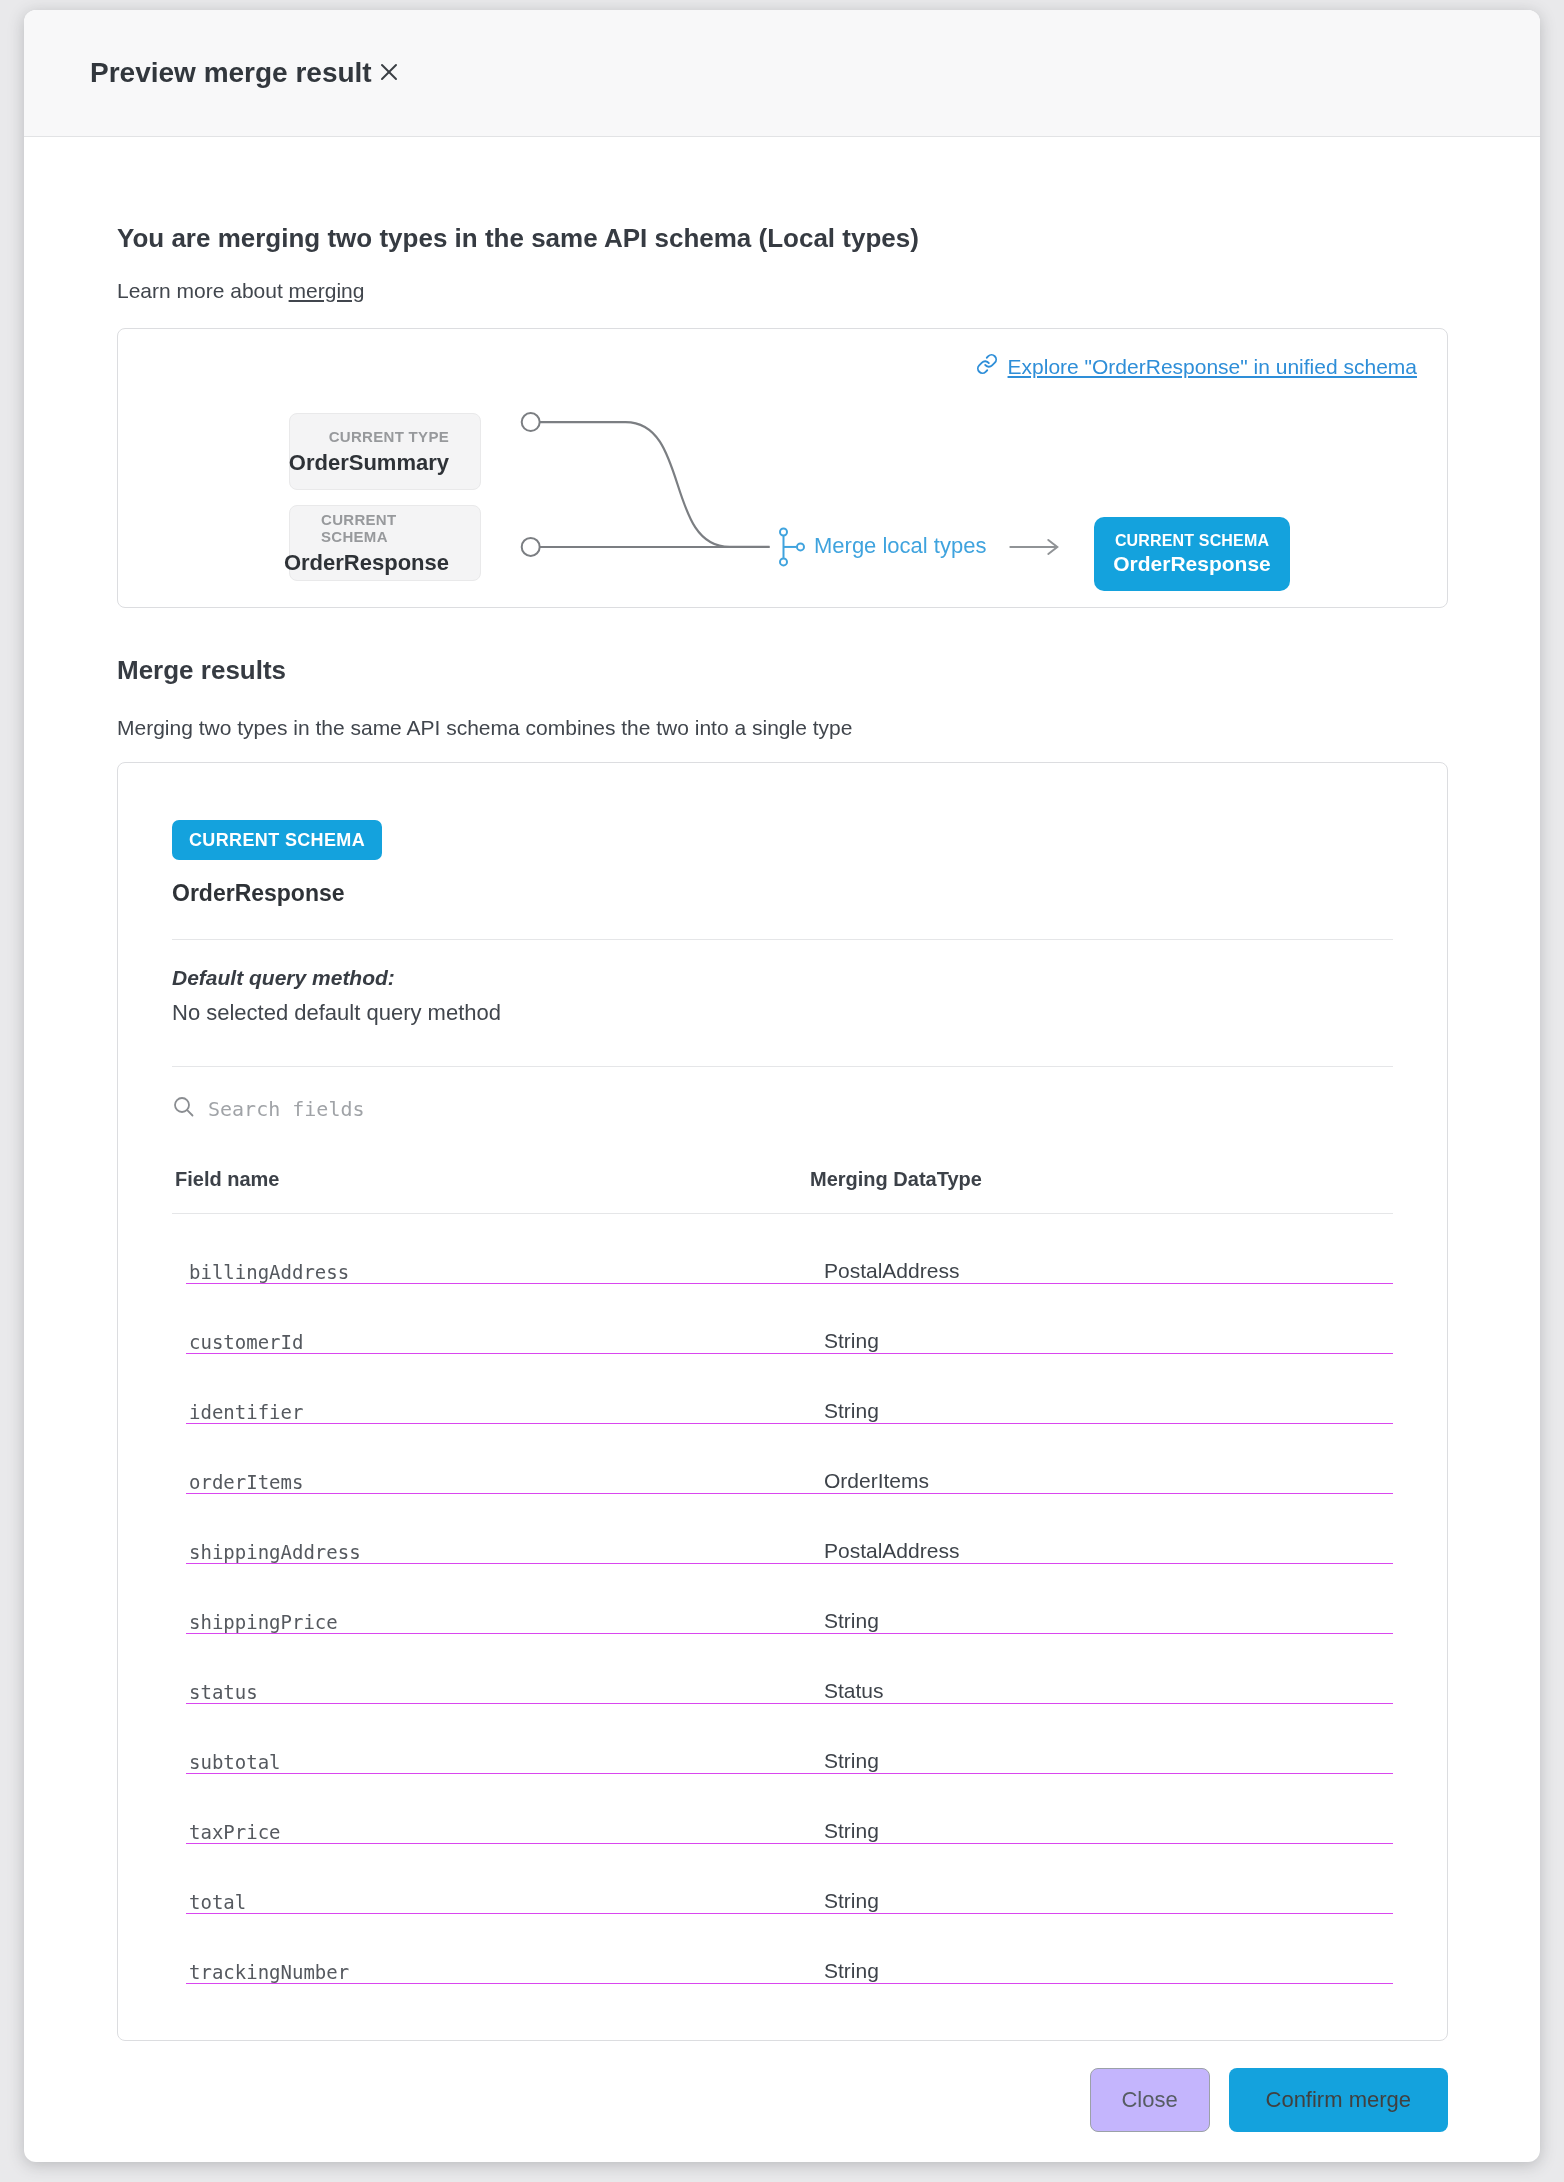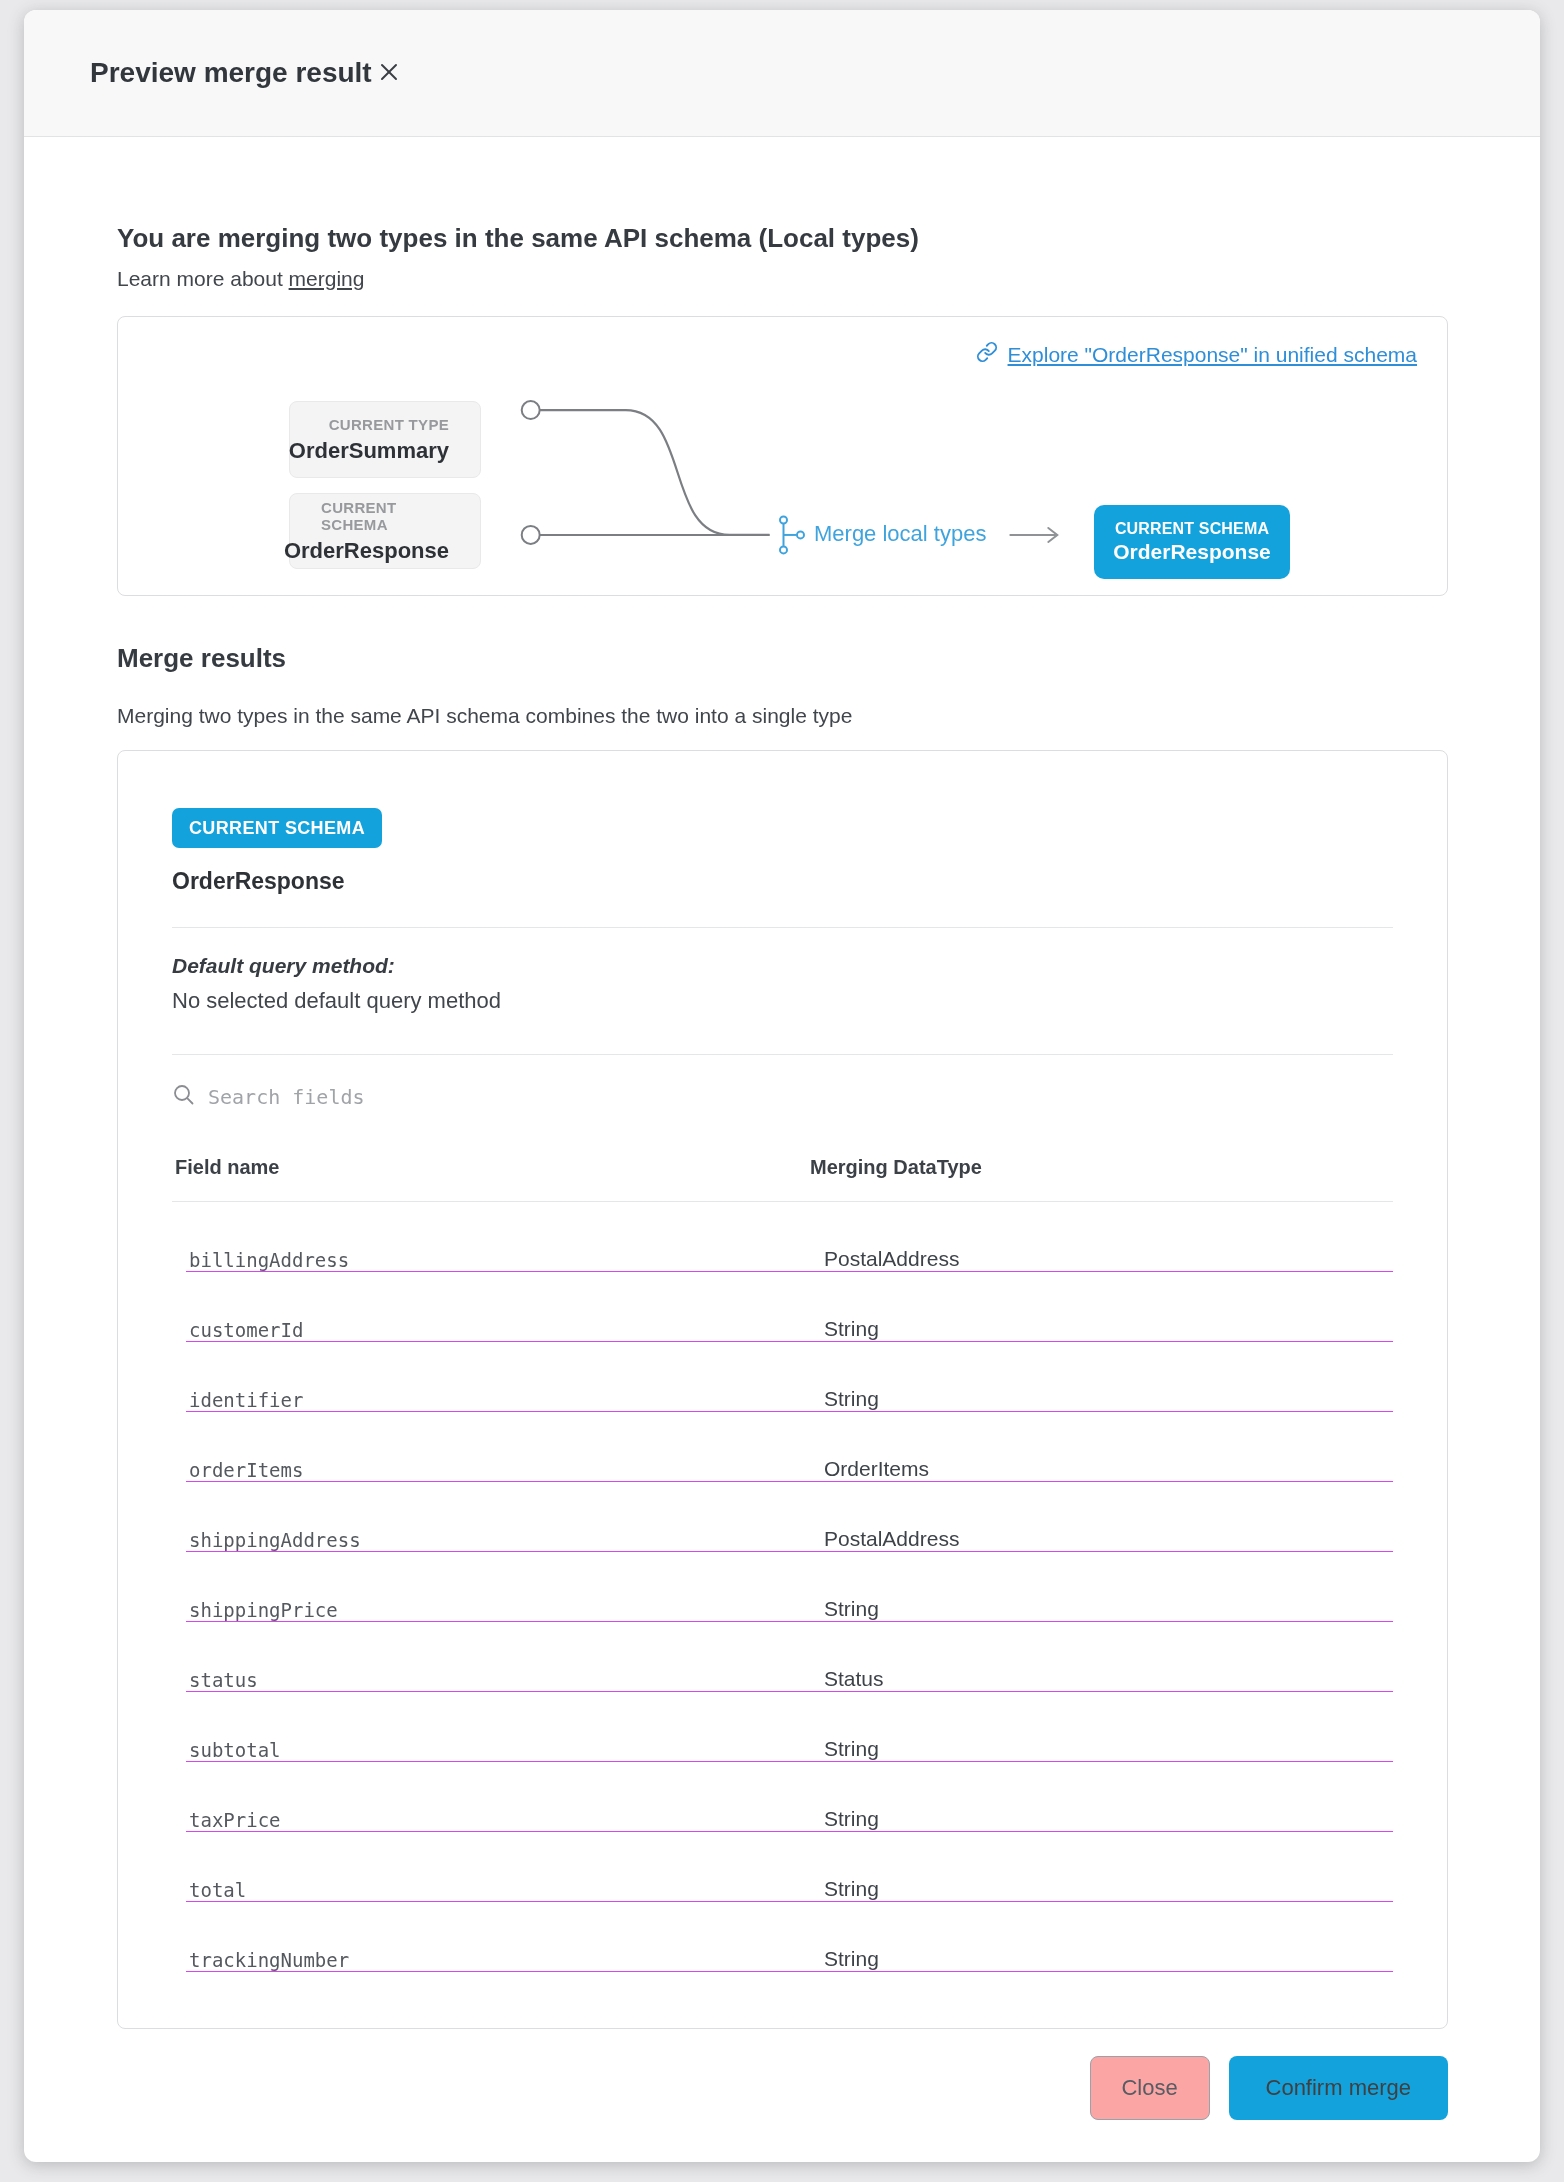--- a/index.html
+++ b/index.html
@@ -14,21 +14,21 @@
   .modal{position:absolute;left:24px;top:10px;width:1516px;height:2152px;background:#ffffff;
          border-radius:12px;box-shadow:0 3px 16px rgba(60,64,67,.28);overflow:hidden;}
   
   .modal-header{height:127px;background:#f8f8f9;border-bottom:1px solid #e2e3e5;
                 display:flex;align-items:center;justify-content:flex-start;padding:0 62px 0 66px;}
   .modal-title{font-size:28px;font-weight:700;color:#32373d;}
   .close-btn{width:34px;height:34px;display:flex;align-items:center;justify-content:center;cursor:pointer;background:none;border:none;}
   
   .content{padding:0 92px 0 93px;}
   .intro-heading{margin-top:85px;font-size:26px;line-height:32px;font-weight:700;color:#363b42;}
-  .learn-line{margin-top:12px;font-size:21px;line-height:26px;color:#41464d;}
+  .learn-line{margin-top:24px;font-size:21px;line-height:26px;color:#41464d;}
   .learn-line a{color:#41464d;text-decoration:underline;cursor:pointer;}
   
   .diagram-card{margin-top:24px;height:280px;border:1px solid #dcdde0;border-radius:8px;position:relative;background:#fff;}
   .explore-link{position:absolute;top:24px;right:30px;display:flex;align-items:center;gap:10px;
                 font-size:21px;color:var(--link);cursor:pointer;text-decoration:none;}
   .explore-link .txt{text-decoration:underline;}
   .type-box{position:absolute;left:171px;width:192px;background:#f4f4f5;border:1px solid #e9e9ea;
             border-radius:8px;display:flex;flex-direction:column;justify-content:center;align-items:flex-end;
             padding:0 31px;}
   .type-box .tb-label{font-size:15px;font-weight:700;letter-spacing:.02em;color:#97999c;}
@@ -62,21 +62,21 @@
   .th{font-size:20px;font-weight:700;color:#3c4148;line-height:26px;}
   .col1{width:638px;padding-left:3px;}
   .col2{flex:1;}
   .trow{display:flex;align-items:flex-end;height:70px;border-bottom:1px solid #d946ef;margin-left:14px;}
   .td-field{font-family:"DejaVu Sans Mono","Liberation Mono",monospace;font-size:19px;color:#55595f;}
   .td-type{font-size:21px;color:#3e434a;}
   .rc-bottom-pad{height:56px;}
   
   .footer{margin-top:27px;display:flex;justify-content:flex-end;align-items:center;gap:19px;}
   .btn{height:64px;border-radius:8px;font-size:22px;cursor:pointer;font-family:inherit;}
-  .btn-close{width:120px;background:#fca5a5;border:1.5px solid #9ba1a8;color:#565c63;text-align:center;}
+  .btn-close{width:120px;background:#c4b5fd;border:1.5px solid #9ba1a8;color:#565c63;text-align:center;}
   .btn-confirm{padding:12px 37px;background:var(--accent);border:none;color:#404040;}
 </style>
 </head>
 <body>
 
 <div class="page">
   <div class="modal">
 
     <div class="modal-header">
       <div class="modal-title">Preview merge result</div>

